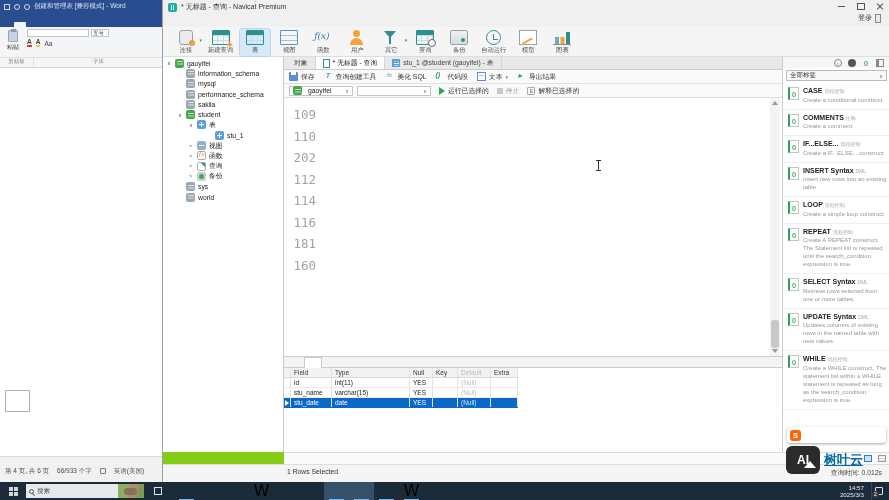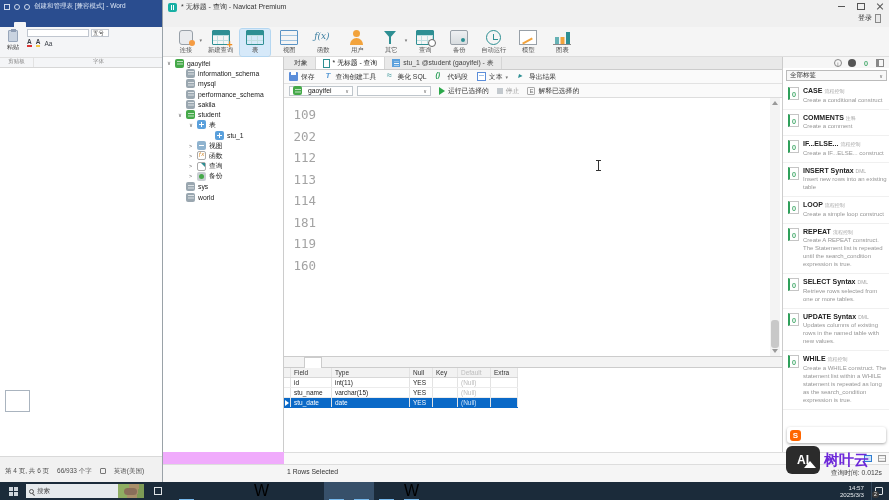--- a/index.html
+++ b/index.html
@@ -40,21 +40,21 @@
   .w-doc{position:absolute;left:0;top:68px;right:0;height:388px;background:#fff;padding:9px 0 0 18px;overflow:hidden;}
   .wl{font-size:8.6px;font-weight:bold;color:#1c1c1c;line-height:13.4px;white-space:nowrap;}
   .wl .r{color:#8fa8c8;font-weight:normal;font-size:7.5px;}
   .wl .u{border-bottom:1px solid #2b2b2b;}
   .w-frame{position:absolute;left:5px;top:390px;width:25px;height:22px;background:#fff;border:1px solid #aab4bf;}
   .w-status{position:absolute;left:0;bottom:0;width:100%;height:26px;background:#f1f1f1;border-top:1px solid #d9d9d9;}
   .w-status-line{position:absolute;left:5px;bottom:6px;display:flex;gap:8px;font-size:6.5px;color:#4d4d4d;white-space:nowrap;}
   .w-book{display:inline-block;width:6px;height:6px;border:1px solid #777;border-radius:1px;position:relative;top:1px;}
 
   
-  #nv{position:absolute;left:162px;top:0;width:727px;height:482px;background:#f0abfc;border-left:1px solid #9aa2a8;overflow:hidden;}
+  #nv{position:absolute;left:162px;top:0;width:727px;height:482px;background:#84cc16;border-left:1px solid #9aa2a8;overflow:hidden;}
   .nv-titlebar{height:14px;display:flex;align-items:center;padding-left:5px;gap:4px;background:#f0f0f0;}
   .nv-logo{width:9px;height:9px;background:#18b0a4;border-radius:2px;position:relative;}
   .nv-logo::before{content:"";position:absolute;inset:2px 3px;border-left:1.5px solid #fff;border-right:1.5px solid #fff;}
   .nv-title{font-size:7px;color:#333;white-space:nowrap;}
   .nv-controls{position:absolute;right:0;top:0;display:flex;}
   .nv-ctl{width:19px;height:12px;display:flex;align-items:center;justify-content:center;position:relative;}
   .nv-ctl.min::before{content:"";width:7px;height:1px;background:#555;}
   .nv-ctl.max::before{content:"";width:6px;height:5px;border:1px solid #555;}
   .nv-ctl.close::before,.nv-ctl.close::after{content:"";position:absolute;width:8px;height:1px;background:#555;}
   .nv-ctl.close::before{transform:rotate(45deg);}
@@ -213,21 +213,21 @@
   .snip-tag{font-size:5px;color:#a8a8a8;font-weight:normal;margin-left:2px;}
   .snip-desc{font-size:6px;color:#969696;line-height:8px;margin-top:1.5px;}
 
   
   .sogou{position:absolute;left:787px;top:427px;width:99px;height:16px;background:#fff;border-radius:3px;box-shadow:0 1px 3px rgba(0,0,0,.35);display:flex;align-items:center;gap:3px;padding:0 3px;z-index:30;}
   .sogou .slogo{width:11px;height:11px;background:#f60;border-radius:3px;color:#fff;font-weight:bold;font-size:8px;text-align:center;line-height:11px;}
   .sogou .sg{font-size:7px;color:#555;}
   .watermark{position:absolute;left:786px;top:446px;display:flex;align-items:center;gap:4px;z-index:30;}
   .wm-logo{width:34px;height:28px;background:#2b2b2b;border-radius:6px;color:#fff;font-weight:bold;font-size:12px;display:flex;align-items:center;justify-content:center;position:relative;}
   .wm-logo::after{content:"";position:absolute;right:4px;bottom:6px;border-left:6px solid transparent;border-right:6px solid transparent;border-bottom:7px solid #fff;}
-  .wm-text{font-size:15px;font-weight:bold;color:#6d28d9;}
+  .wm-text{font-size:13px;font-weight:bold;color:#0369a1;text-decoration:underline;}
 
   
   #taskbar{position:absolute;left:0;top:482px;width:889px;height:18px;background:#1b2b3a;display:flex;align-items:center;z-index:40;}
   .tb-start{width:26px;height:18px;display:flex;align-items:center;justify-content:center;}
   .win-logo{width:9px;height:9px;display:grid;grid-template-columns:4px 4px;grid-gap:1px;}
   .win-logo i{background:#cfd6dc;}
   .tb-search{width:118px;height:14px;background:#e6eaed;display:flex;align-items:center;gap:3px;padding:0 3px;position:relative;}
   .tb-search .mag{width:5px;height:5px;border:1px solid #555;border-radius:50%;position:relative;}
   .tb-search .mag::after{content:"";position:absolute;right:-2px;bottom:-2px;width:3px;height:1px;background:#555;transform:rotate(45deg);}
   .tb-search span{font-size:6.5px;color:#444;}
@@ -623,41 +623,41 @@
           </span>
         </div>
 
         <div class="nv-editor">
 
         <div class="eline">
               <span class="lnum">109</span>
               <span class="ecode"></span>
             </div>
             <div class="eline">
+              <span class="lnum">110</span>
+              <span class="ecode"><span class="tok c"></span></span>
+            </div>
+            <div class="eline">
               <span class="lnum">202</span>
               <span class="ecode"></span>
             </div>
             <div class="eline">
               <span class="lnum">112</span>
               <span class="ecode"><span class="tok k"></span><span class="tok p"></span></span>
             </div>
             <div class="eline">
-              <span class="lnum">113</span>
-              <span class="ecode"></span>
-            </div>
-            <div class="eline">
               <span class="lnum">114</span>
               <span class="ecode"><span class="tok c"></span></span>
             </div>
             <div class="eline">
+              <span class="lnum">116</span>
+              <span class="ecode"><span class="tok k"></span><span class="tok p"></span></span>
+            </div>
+            <div class="eline">
               <span class="lnum">181</span>
-              <span class="ecode"></span>
-            </div>
-            <div class="eline">
-              <span class="lnum">119</span>
               <span class="ecode"></span>
             </div>
             <div class="eline">
               <span class="lnum">160</span>
               <span class="ecode"></span>
             </div>
           </div>
         <div class="ibeam"></div>
         <div class="escroll">
           <span class="up"></span>

